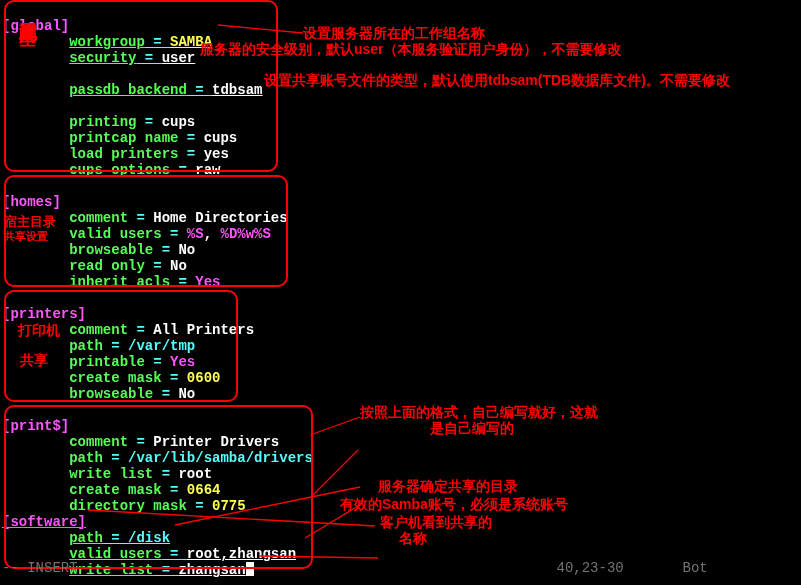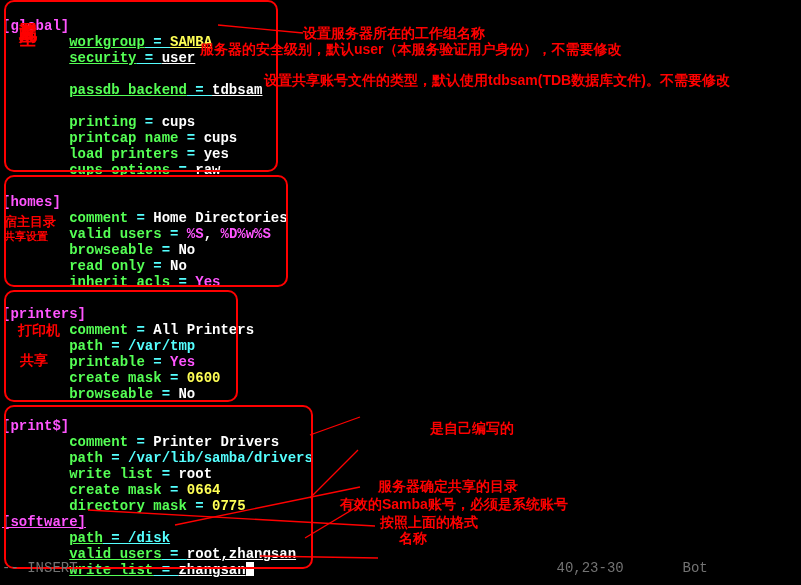--- a/index.html
+++ b/index.html
@@ -142,21 +142,22 @@
   <div class="anno" style="left:200px; top:41px;">服务器的安全级别，默认user（本服务验证用户身份），不需要修改</div>
   <div class="anno" style="left:303px; top:25px;">设置服务器所在的工作组名称</div>
   <div class="anno" style="left:258px; top:72px;margin-left:6px;">设置共享账号文件的类型，默认使用tdbsam(TDB数据库文件)。不需要修改</div>
 
   <div class="anno" style="left:4px; top:214px; font-size:13px;">宿主目录</div>
   <div class="anno" style="left:4px; top:228px; font-size:11px;">共享设置</div>
 
   <div class="anno" style="left:18px; top:322px;">打印机</div>
   <div class="anno" style="left:20px; top:352px;">共享</div>
 
+  <div class="anno" style="left:360px; top:404px;">按照上面的格式，自己编写就好，这就</div>
   <div class="anno" style="left:430px; top:420px;">是自己编写的</div>
 
   <div class="anno" style="left:340px; top:496px;">有效的Samba账号，必须是系统账号</div>
   <div class="anno" style="left:378px; top:478px;">服务器确定共享的目录</div>
-  <div class="anno" style="left:380px; top:514px;">按照上面的格式</div>
+  <div class="anno" style="left:380px; top:514px;">客户机看到共享的</div>
   <div class="anno" style="left:399px; top:530px;">名称</div>
 
   <div class="status"><span>-- INSERT --</span><span>                                                      </span><span>40,23-30</span><span>       </span><span>Bot</span></div>
 </div>
 
 </body></html>

